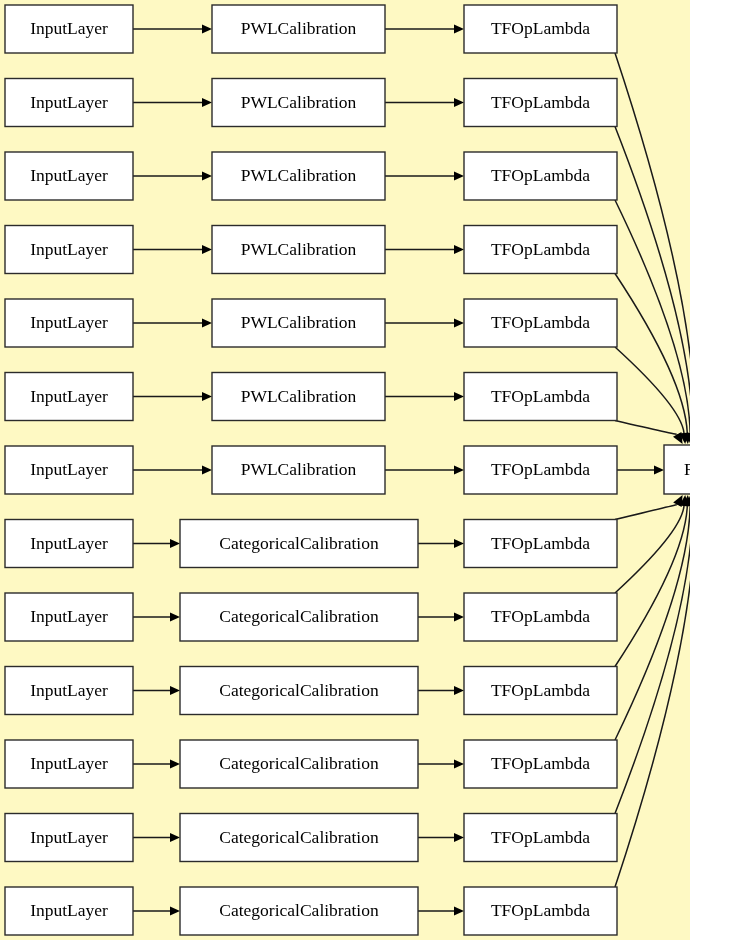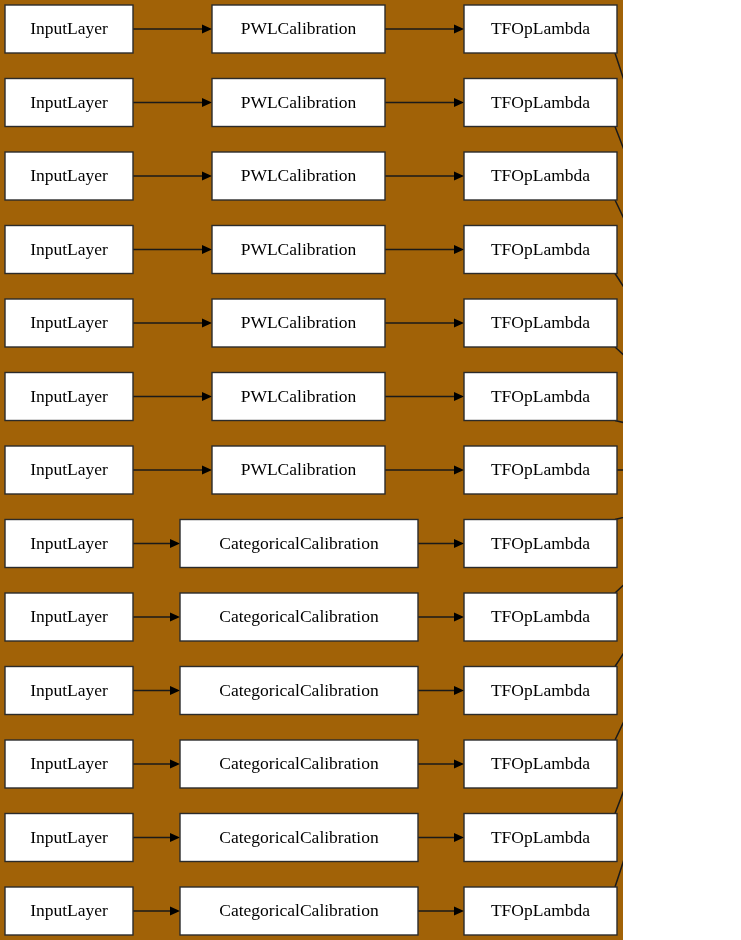--- a/index.html
+++ b/index.html
@@ -2,23 +2,23 @@
 <html><head>
 <meta charset="utf-8">
 <style>
   html, body {
     margin: 0;
     padding: 0;
     background: #ffffff;
   }
   #canvas {
     position: relative;
-    width: 623px;
+    width: 690px;
     height: 940px;
-    background: #a16207;
+    background: #fef9c3;
     overflow: hidden;
     font-family: "Liberation Serif", "DejaVu Serif", serif;
   }
   svg#graph {
     position: absolute;
     top: 0;
     left: 0;
     width: 741px;
     height: 940px;
     display: block;

